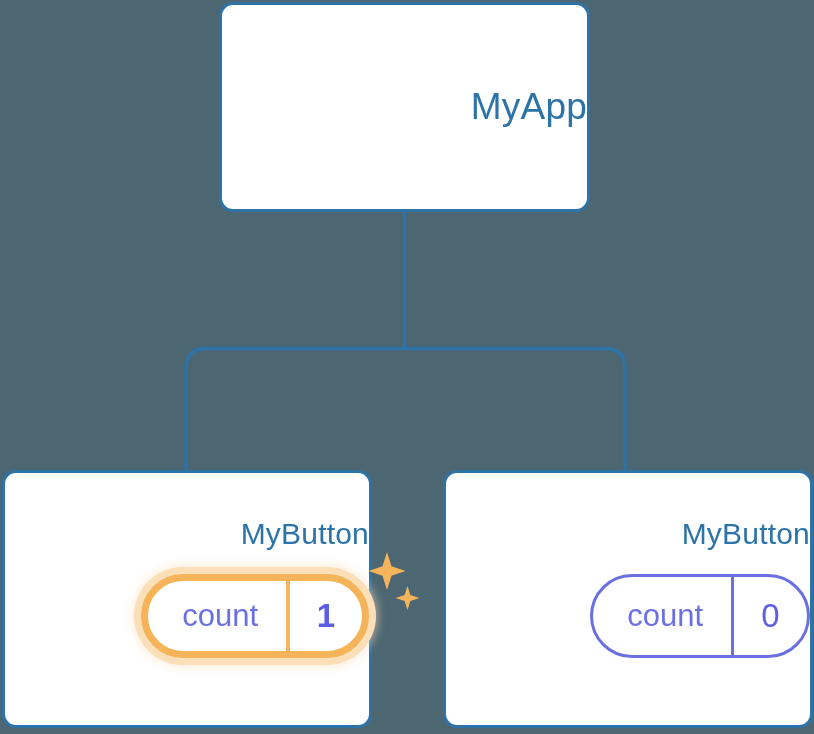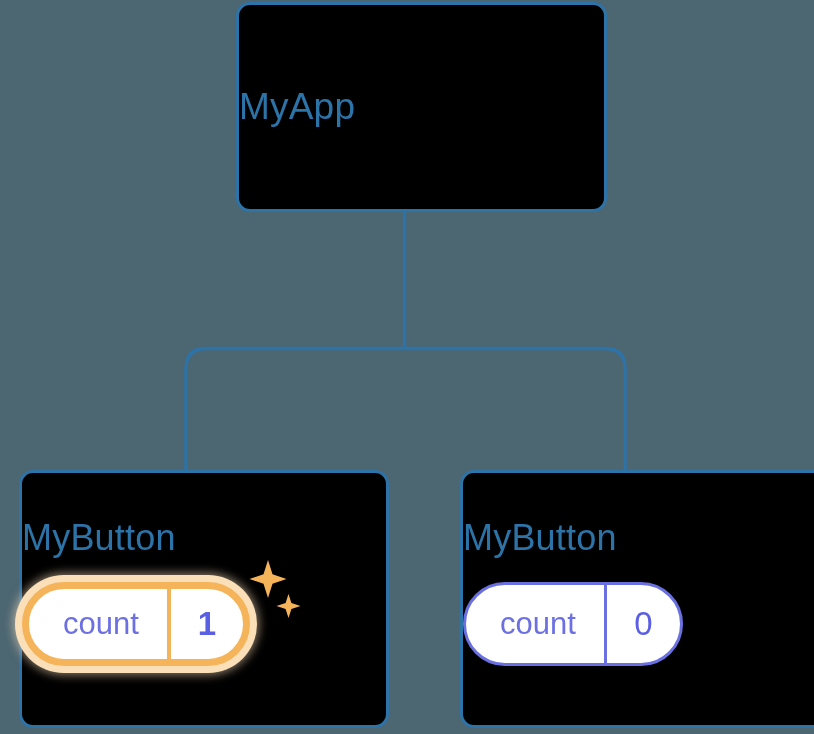--- a/index.html
+++ b/index.html
@@ -25,32 +25,31 @@
     left: 0;
     top: 0;
     width: 814px;
     height: 734px;
     pointer-events: none;
   }
 
   
   .node {
     position: absolute;
-    background: #000000;
+    background: #ffffff;
     border: 3px solid #2d73a8;
     border-radius: 14px;
     box-sizing: border-box;
     display: flex;
     flex-direction: column;
-    align-items: flex-start;
-    margin-left: 17px;
+    align-items: flex-end;
   }
   .node-title {
     color: #2c73a8;
-    font-size: 36px;
+    font-size: 30px;
     font-weight: 400;
     letter-spacing: 0.2px;
     white-space: nowrap;
   }
 
   
   #node-root {
     left: 219px;
     top: 2px;
     width: 371px;

